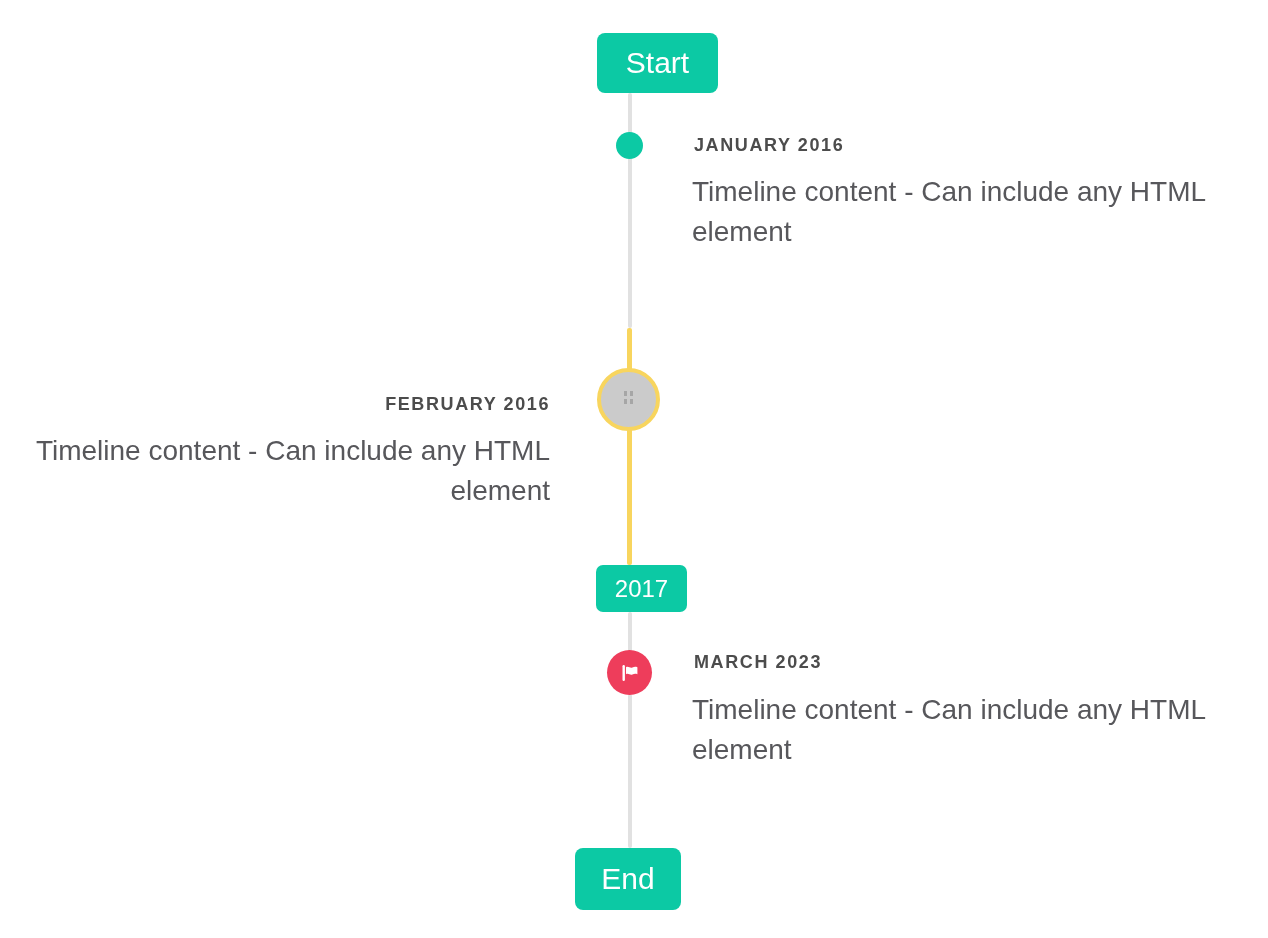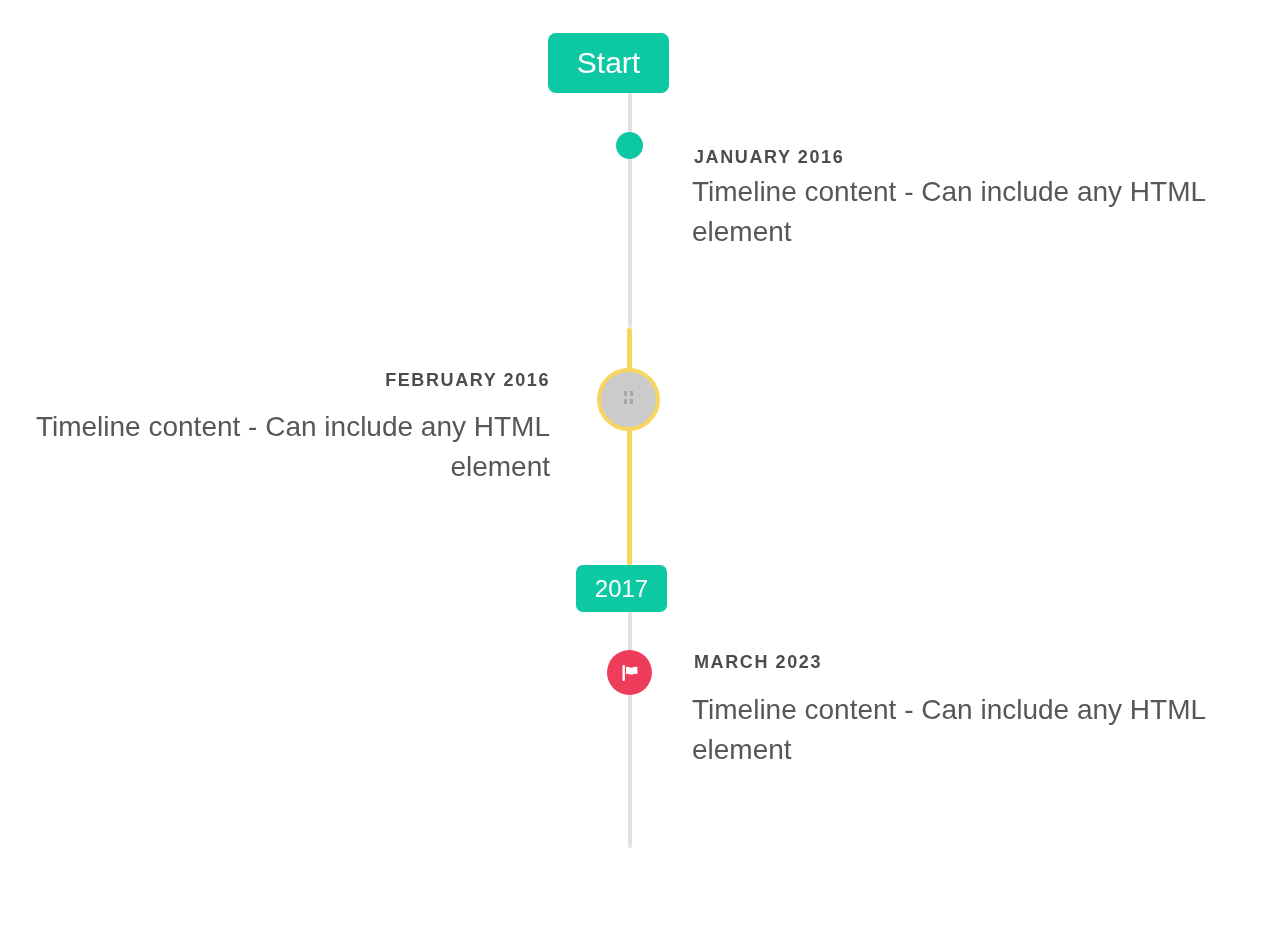--- a/index.html
+++ b/index.html
@@ -19,22 +19,22 @@
 
   
   .badge{
     position:absolute;
     background:#0cc9a4;
     color:#ffffff;
     border-radius:8px;
     display:flex;align-items:center;justify-content:center;
     box-sizing:border-box;
   }
-  .badge-start{left:548px;top:33px;width:121px;height:60px;font-size:30px;}
-  .badge-year{left:576px;top:565px;width:91px;height:47px;font-size:24px;border-radius:7px;}
+  .badge-start{left:597px;top:33px;width:121px;height:60px;font-size:30px;}
+  .badge-year{left:596px;top:565px;width:91px;height:47px;font-size:24px;border-radius:7px;}
   .badge-end{left:575px;top:848px;width:106px;height:62px;font-size:30px;}
 
   
   .dot-teal{
     position:absolute;left:616px;top:132px;
     width:27px;height:27px;border-radius:50%;
     background:#0cc9a4;
   }
   .circle-image{
     position:absolute;left:597px;top:368px;
@@ -67,22 +67,22 @@
   }
   .entry-content{
     position:absolute;
     width:540px;
     font-size:28px;
     line-height:40px;
     color:#57575b;
   }
   .right-side{left:694px;text-align:left;}
   .right-side.entry-content{left:692px;}
-  .left-side{left:10px;width:540px;text-align:right;}
-  .title-jan{top:146px;text-align:center;}
+  .left-side{left:10px;width:540px;text-align:right;margin-top:24px;}
+  .title-jan{top:134px;text-align:center;}
   .content-jan{top:172px;}
   .title-feb{top:369px;left:10px;width:540px;text-align:right;}
   .content-feb{top:407px;}
   .title-mar{top:651px;}
   .content-mar{top:690px;}
 </style>
 </head>
 <body>
 
 <div class="canvas">
@@ -110,14 +110,15 @@
     <span>
       <svg width="24" height="24" viewBox="0 0 24 24">
         <rect x="4.5" y="4" width="2.4" height="16" rx="1.2" fill="#ffffff"></rect>
         <path d="M8 6.2 C10.2 4.8 12.2 7.4 14.4 6.4 C16.2 5.6 17.6 5.4 19.4 6.2 L19.4 13.2 C17.6 12.4 16.2 12.6 14.4 13.4 C12.2 14.4 10.2 11.8 8 13.2 Z" fill="#ffffff"></path>
       </svg>
     </span>
   </div>
   <div class="entry-title right-side title-mar">MARCH 2023</div>
   <div class="entry-content right-side entry-content content-mar">Timeline content - Can include any HTML element</div>
 
+  <div class="badge badge-end">End</div>
 
 </div>
 
 </body></html>

